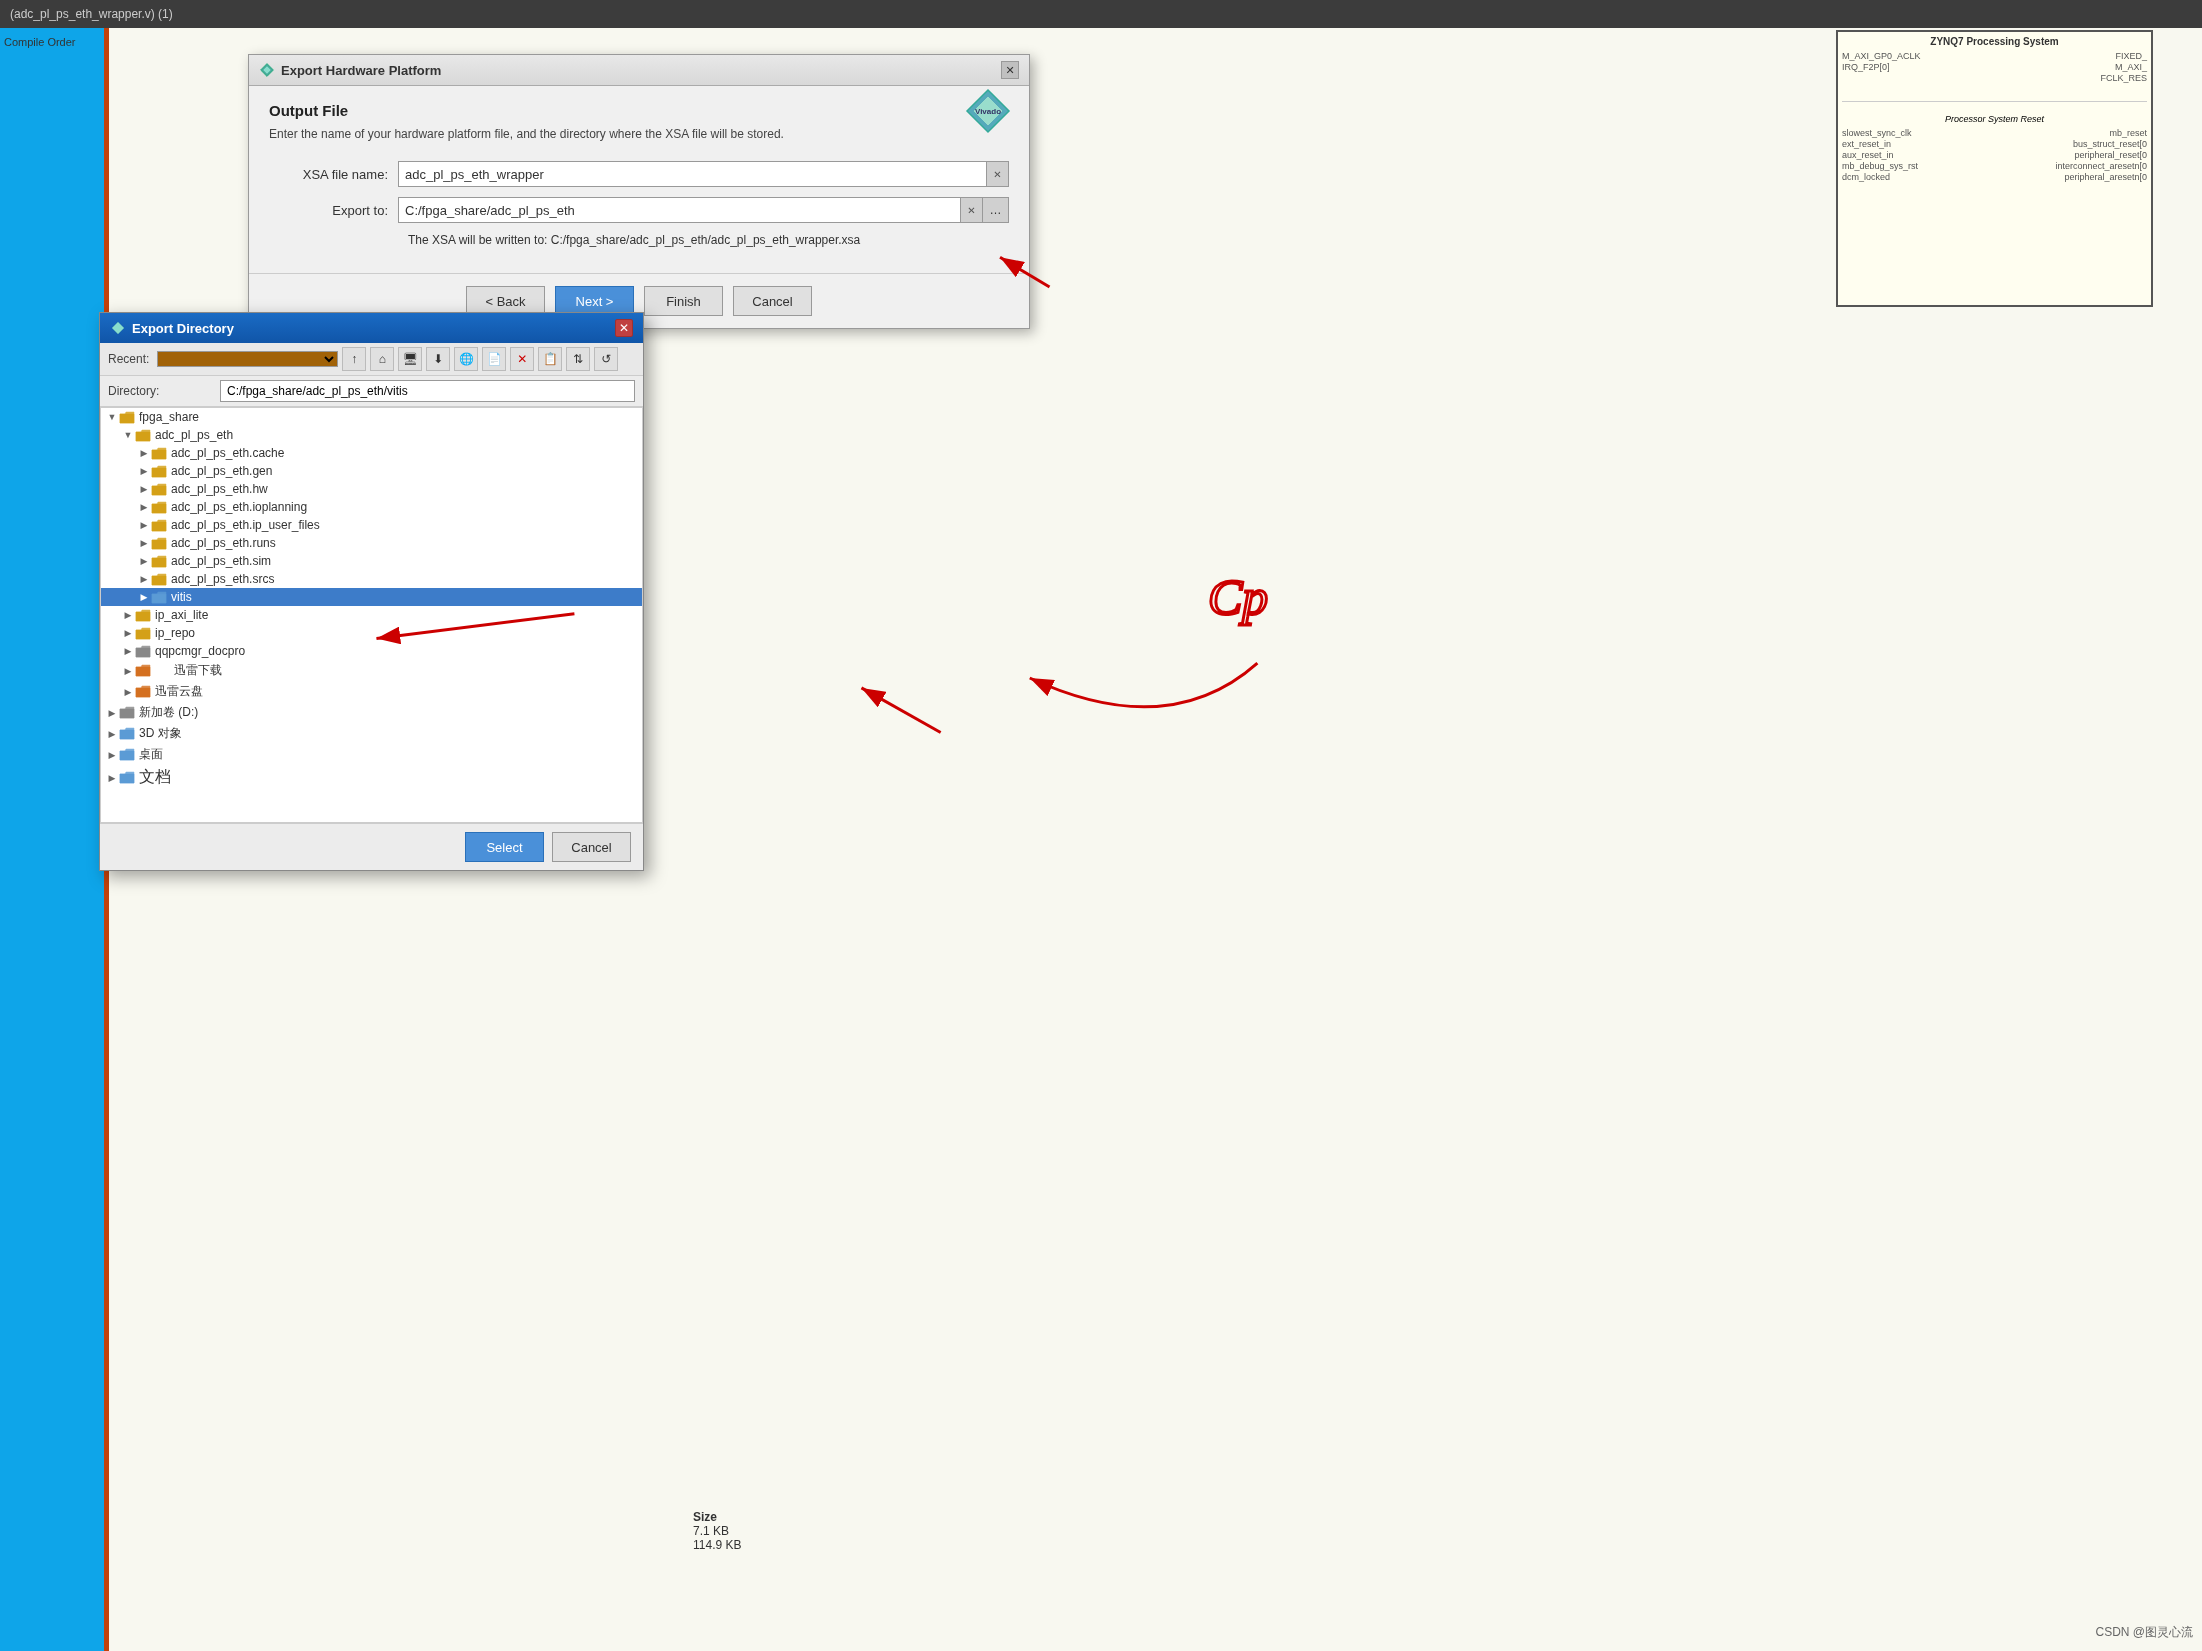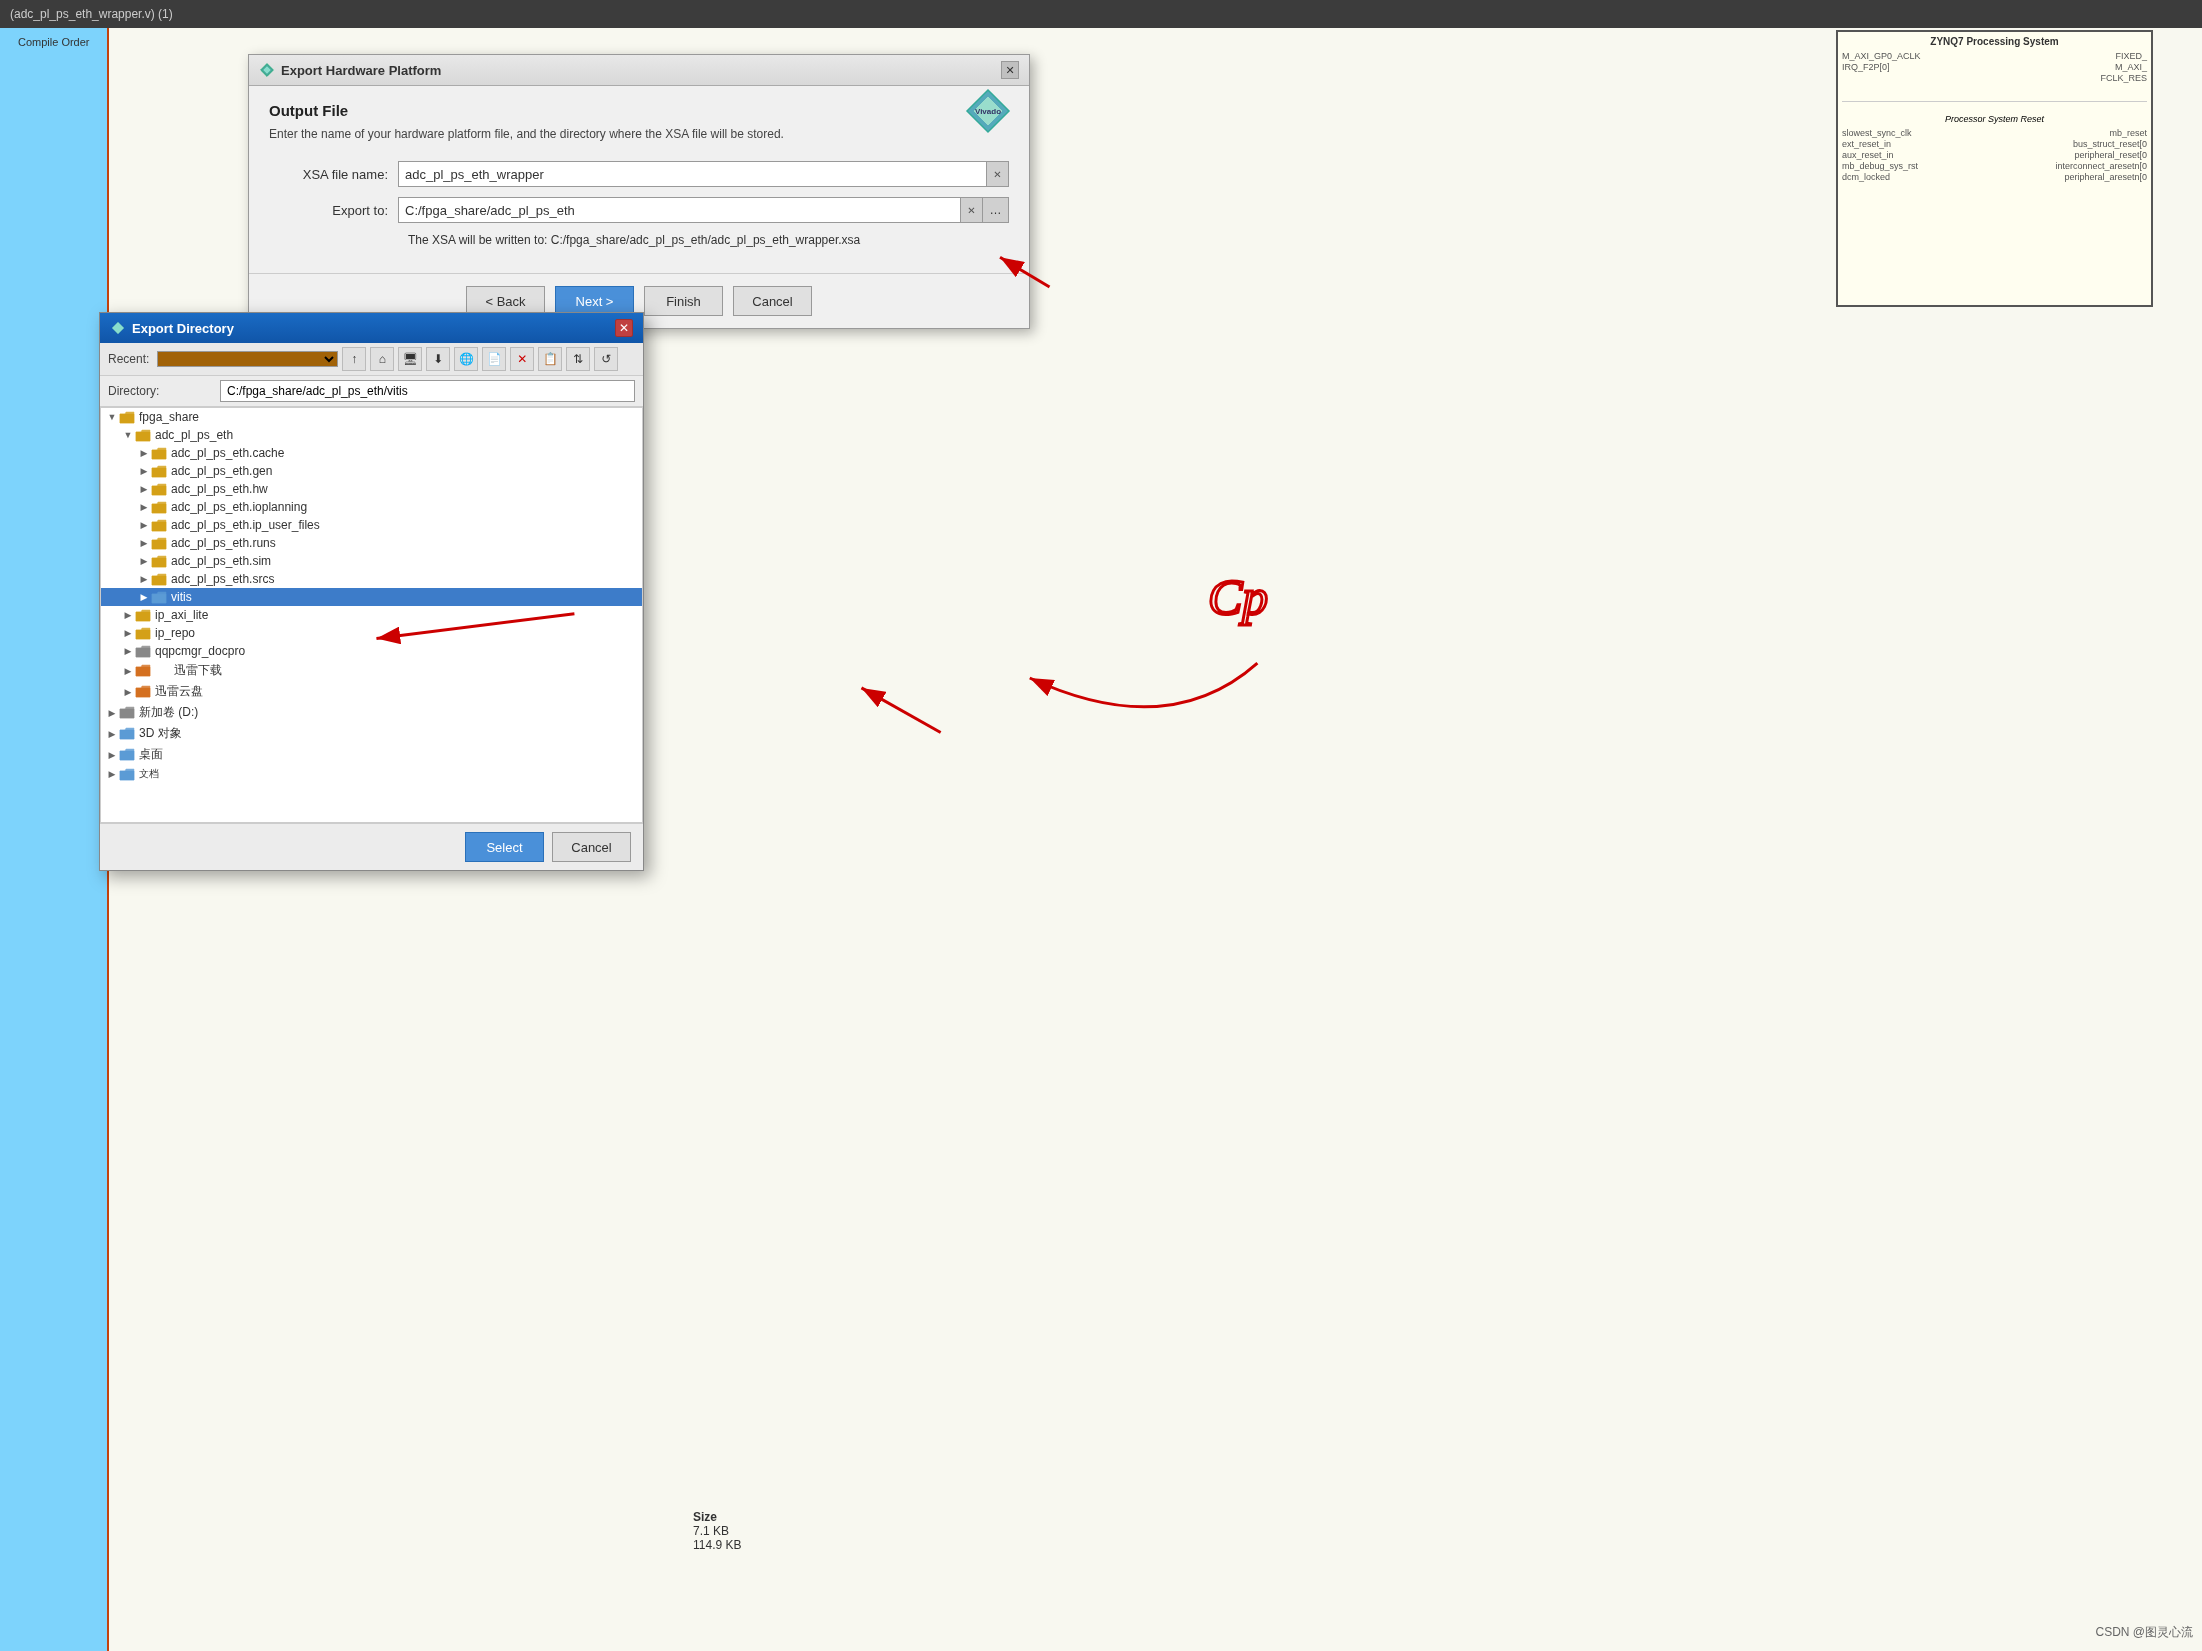--- a/index.html
+++ b/index.html
@@ -60,23 +60,22 @@
       color: #555;
     }
 
     
     .left-panel {
       position: absolute;
       top: 28px;
       left: 0;
       width: 109px;
       bottom: 0;
-      background: #7dd3fc;
-      border-right: 2px solid #c2410c;
-      padding-left: 14px;
+      background: #0ea5e9;
+      border-right: 5px solid #c2410c;
     }
 
     
     .dialog-export-hw {
       position: absolute;
       top: 54px;
       left: 248px;
       width: 782px;
       background: #f0f0f0;
       border: 1px solid #999;
@@ -741,21 +740,21 @@
       </div>
       <div class="tree-item">
         <span class="tree-indent" style="width: 4px; display: inline-block;"></span>
         <span class="tree-arrow">▶</span>
         <span class="folder-icon">
           <svg width="16" height="13" viewBox="0 0 16 13">
             <path d="M1,3 L6,3 L7,1 L15,1 L15,12 L1,12 Z" fill="#5b9bd5" stroke="#5b9bd5" stroke-width="0.5" opacity="0.8"></path>
             <path d="M1,3 L15,3 L15,12 L1,12 Z" fill="#5b9bd5" stroke="#5b9bd5" stroke-width="0.5"></path>
           </svg>
         </span>
-        <span style="font-size: 10px;">文档</span>
+        <span style="font-size: 16px;">文档</span>
       </div>
     </div>
 
   <div class="dir-footer">
     <button class="btn btn-primary">Select</button>
     <button class="btn">Cancel</button>
   </div>
 </div>
 
 <div class="size-info">

